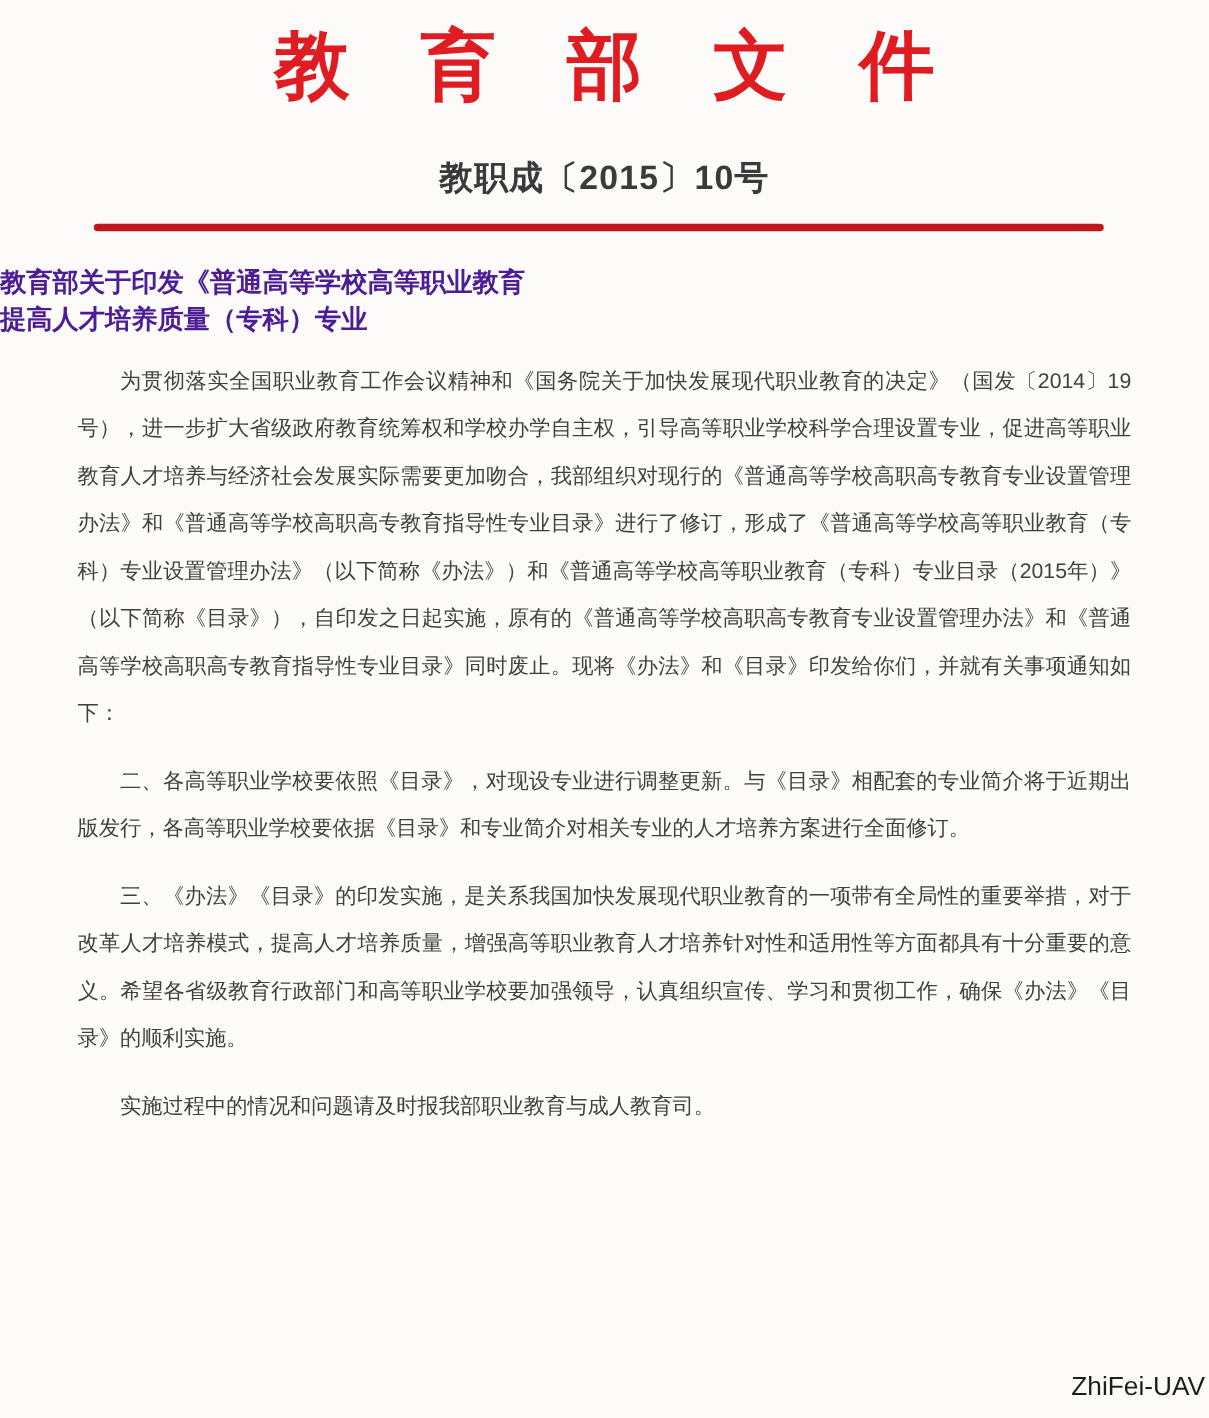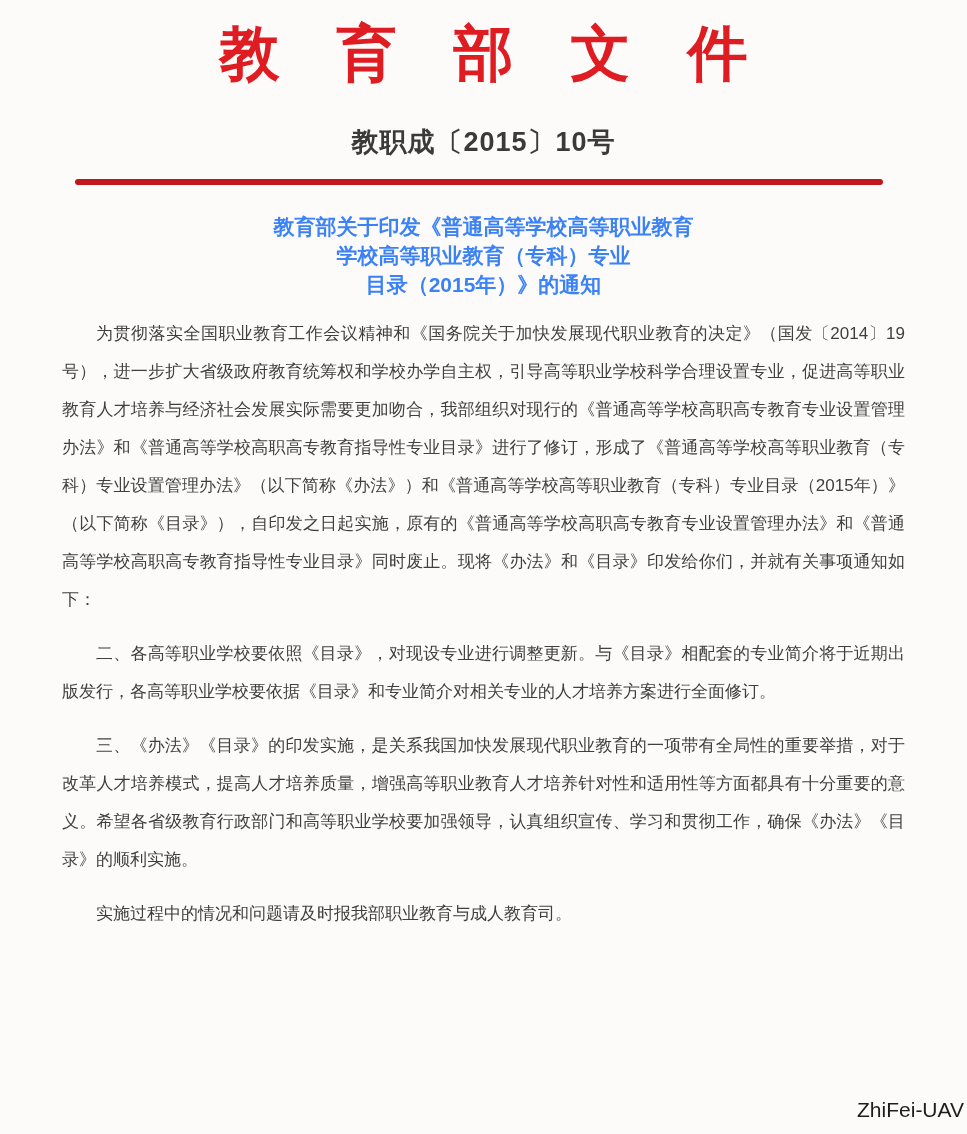--- a/index.html
+++ b/index.html
@@ -46,25 +46,24 @@
     letter-spacing: 1px;
     color: #3a3a3a;
   }
   .red-rule {
     height: 6px;
     background: var(--rule-red);
     margin: 19px 84px 0 75px;
   }
   .doc-title {
     margin-top: 27px;
-    text-align: center;
     font-weight: bold;
     font-size: 21px;
     line-height: 29px;
-    color: #3b82f6;
+    color: #4c1d95;
   }
   .body-text {
     margin: 0 62px;
     font-size: 17px;
     line-height: 38px;
     text-align: justify;
     color: var(--body-text);
   }
   .greeting {
     margin-top: 36px;
@@ -89,22 +88,21 @@
 <div class="doc-page">
 
   <div class="agency-title">教育部文件</div>
 
   <div class="doc-number">教职成〔2015〕10号</div>
 
   <div class="red-rule"></div>
 
   <div class="doc-title">
     <div>教育部关于印发《普通高等学校高等职业教育</div>
-    <div>学校高等职业教育（专科）专业</div>
-    <div>目录（2015年）》的通知</div>
+    <div>提高人才培养质量（专科）专业</div>
   </div>
 
   <div class="body-text">
 
     <p class="para">为贯彻落实全国职业教育工作会议精神和《国务院关于加快发展现代职业教育的决定》（国发〔2014〕19号），进一步扩大省级政府教育统筹权和学校办学自主权，引导高等职业学校科学合理设置专业，促进高等职业教育人才培养与经济社会发展实际需要更加吻合，我部组织对现行的《普通高等学校高职高专教育专业设置管理办法》和《普通高等学校高职高专教育指导性专业目录》进行了修订，形成了《普通高等学校高等职业教育（专科）专业设置管理办法》（以下简称《办法》）和《普通高等学校高等职业教育（专科）专业目录（2015年）》（以下简称《目录》），自印发之日起实施，原有的《普通高等学校高职高专教育专业设置管理办法》和《普通高等学校高职高专教育指导性专业目录》同时废止。现将《办法》和《目录》印发给你们，并就有关事项通知如下：</p>
 
 
     <p class="para">二、各高等职业学校要依照《目录》，对现设专业进行调整更新。与《目录》相配套的专业简介将于近期出版发行，各高等职业学校要依据《目录》和专业简介对相关专业的人才培养方案进行全面修订。</p>
 
     <p class="para">三、《办法》《目录》的印发实施，是关系我国加快发展现代职业教育的一项带有全局性的重要举措，对于改革人才培养模式，提高人才培养质量，增强高等职业教育人才培养针对性和适用性等方面都具有十分重要的意义。希望各省级教育行政部门和高等职业学校要加强领导，认真组织宣传、学习和贯彻工作，确保《办法》《目录》的顺利实施。</p>

